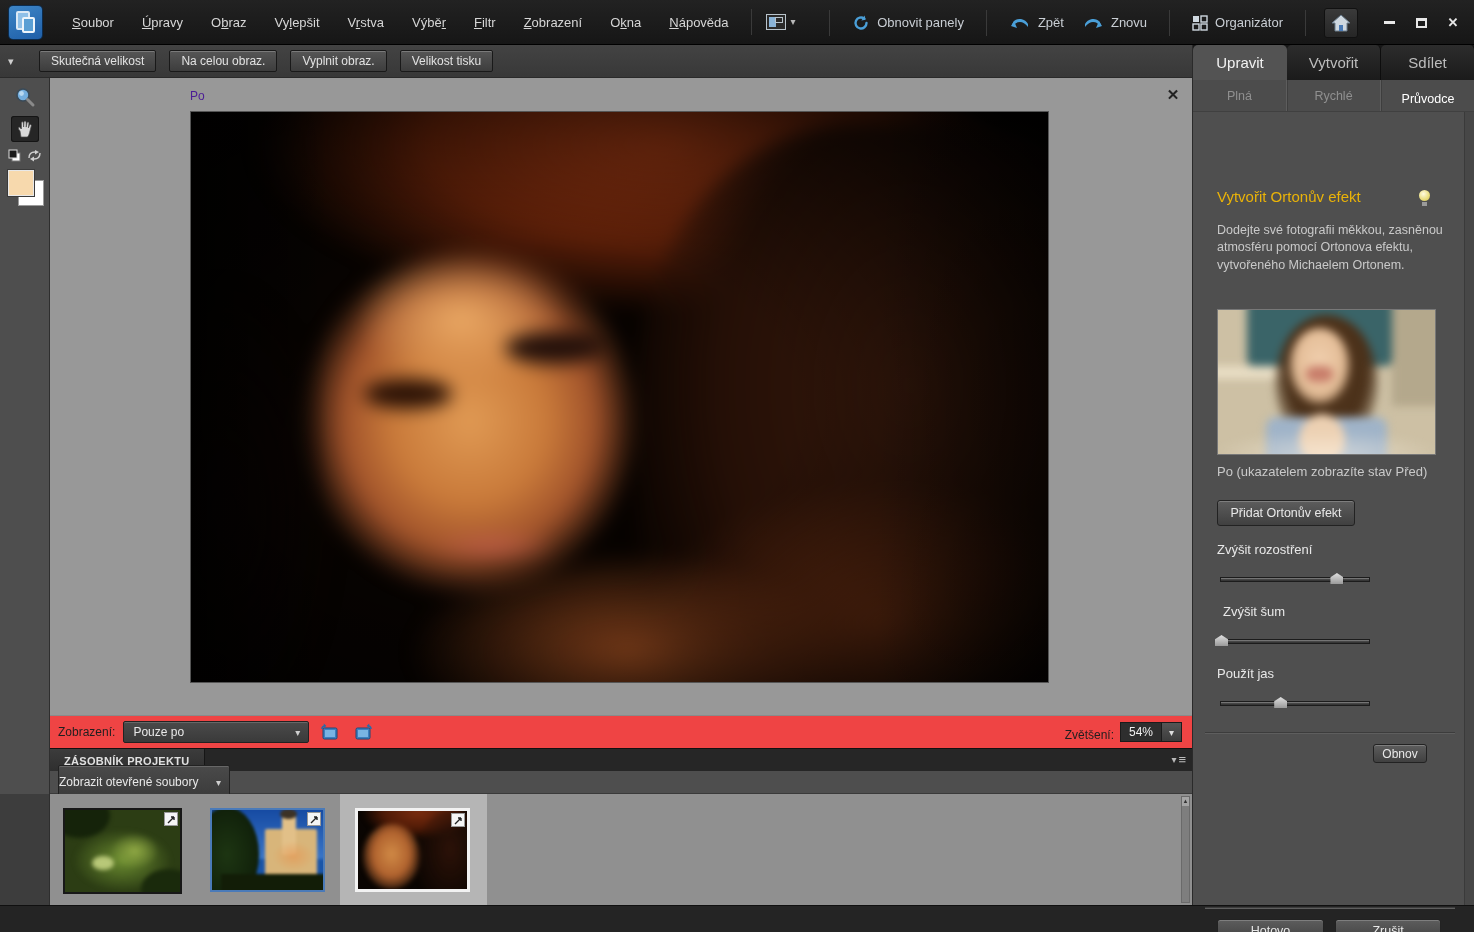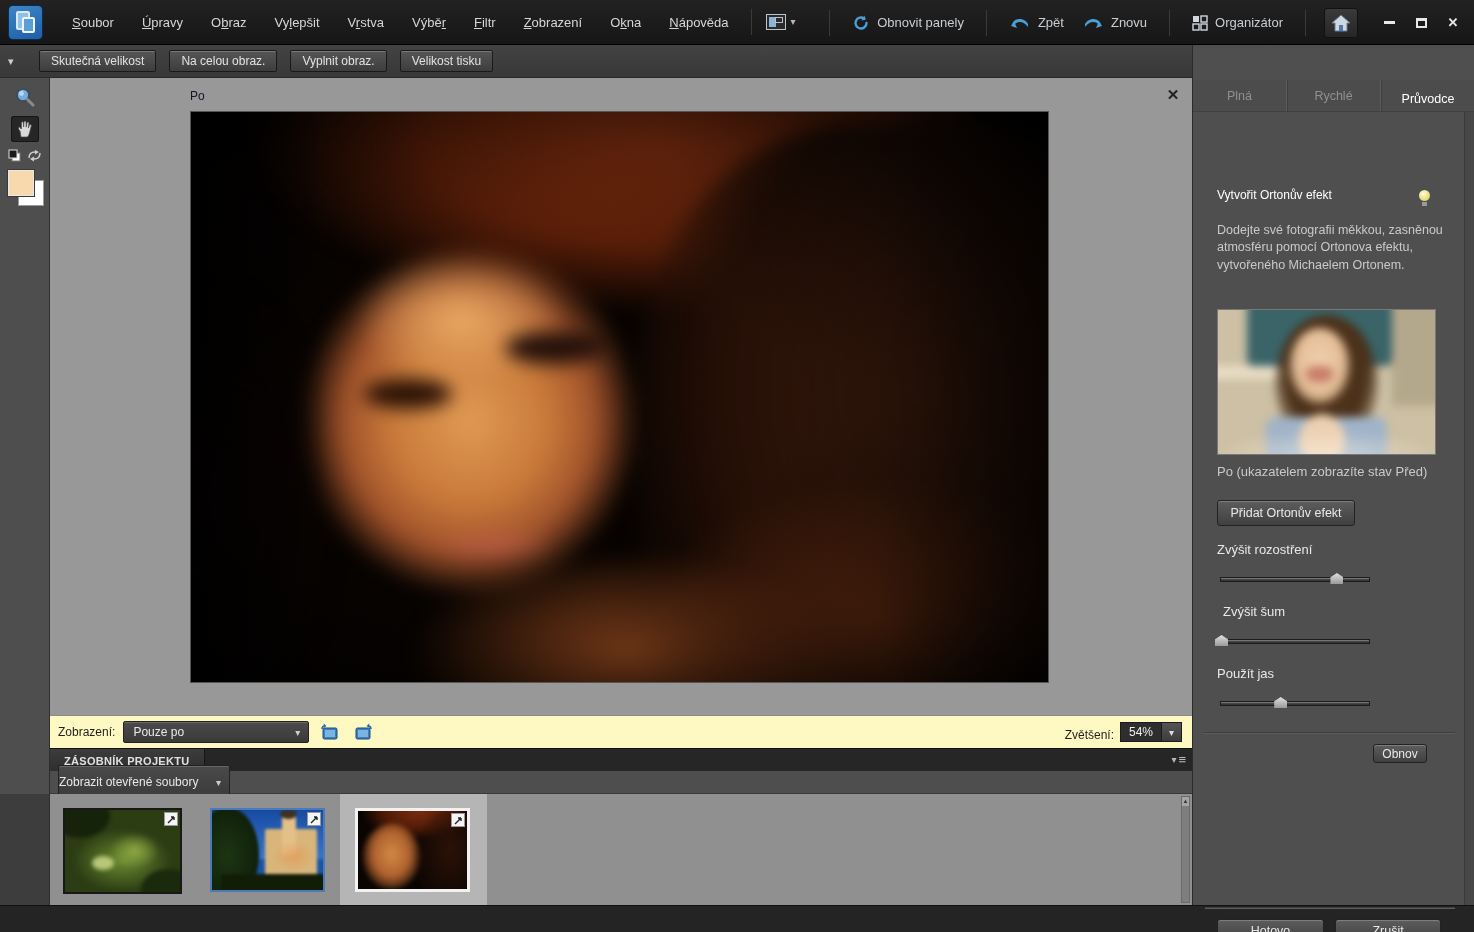--- a/index.html
+++ b/index.html
@@ -39,33 +39,33 @@
   .toolstrip { left:0; top:78px; width:50px; height:716px; background:#4e4e4e; border-right:1px solid #2e2e2e; }
   .tool { width:28px; height:26px; margin:6px auto 0; display:flex; align-items:center; justify-content:center; border-radius:3px; }
   .tool.sel { background:#262626; box-shadow:inset 0 0 0 1px #151515; }
   .minirow { display:flex; justify-content:center; gap:6px; margin-top:7px; align-items:center; }
   .swatches { position:relative; width:40px; height:42px; margin:6px auto 0; }
   .sw-bg { position:absolute; left:13px; top:12px; width:26px; height:26px; background:#fff; border:1px solid #9a9a9a; }
   .sw-fg { position:absolute; left:3px; top:2px; width:26px; height:26px; background:#f7d9ad; border:1px solid #e8e8e8; box-shadow:0 0 0 1px #3a3a3a; }
 
   
   .canvas { left:50px; top:78px; width:1142px; height:637px; background:#989898; }
-  .canvas-label { position:absolute; left:140px; top:11px; font-size:12px; color:#0f172a; }
+  .canvas-label { position:absolute; left:140px; top:11px; font-size:12px; color:#4c1d95; }
   .canvas-close { position:absolute; right:10px; top:8px; font-size:15px; font-weight:bold; color:#222; width:18px; text-align:center; }
   .photo-frame { position:absolute; left:140px; top:33px; width:859px; height:572px; border:1px solid #555; background:#070301; overflow:hidden; }
   .blurwrap { position:absolute; inset:-12px; filter:blur(9px); }
   .L { position:absolute; border-radius:50%; }
   .vignette { position:absolute; inset:0;
     background:
       linear-gradient(90deg, rgba(0,0,0,.85), rgba(0,0,0,0) 16%),
       linear-gradient(270deg, rgba(0,0,0,.35), rgba(0,0,0,0) 20%),
       radial-gradient(ellipse 75% 75% at 40% 52%, rgba(0,0,0,0) 40%, rgba(0,0,0,.45) 72%, rgba(0,0,0,.88) 100%); }
 
   
-  .viewbar { left:50px; top:715px; width:1142px; height:33px; background:#fef9c3; border-top:1px solid #8a8a8a; display:flex; align-items:center; }
+  .viewbar { left:50px; top:715px; width:1142px; height:33px; background:#ef4444; border-top:1px solid #8a8a8a; display:flex; align-items:center; }
   .vb-label { color:#1f1f1f; font-size:12px; margin-left:8px; }
   .dd { height:22px; background:linear-gradient(180deg,#4a4a4a,#3a3a3a); border:1px solid #222; box-shadow:inset 0 1px 0 #676767; color:#e8e8e8; font-size:12px; display:flex; align-items:center; border-radius:2px; }
   .view-dd { width:186px; margin-left:8px; padding-left:9px; position:relative; }
   .dd .dd-caret { position:absolute; right:8px; color:#cfcfcf; font-size:10px; }
   .rot-btn { width:24px; height:22px; margin-left:9px; display:flex; align-items:center; justify-content:center; }
   .vb-right { position:absolute; right:10px; display:flex; align-items:flex-end; }
   .zoom-box { width:42px; height:20px; background:#2e2e2e; border:1px solid #1b1b1b; color:#f0f0f0; font-size:12px; display:flex; align-items:center; justify-content:center; }
   .zoom-caret { width:20px; height:20px; background:linear-gradient(180deg,#555,#3c3c3c); border:1px solid #1b1b1b; border-left:none; color:#ddd; font-size:10px; display:flex; align-items:center; justify-content:center; }
 
   
@@ -87,21 +87,21 @@
   
   .panel { left:1192px; top:45px; width:282px; height:860px; background:#4f4f4f; border-left:1px solid #2a2a2a; }
   .tabsrow { position:absolute; left:0; top:0; width:282px; height:35px; background:#181818; display:flex; }
   .tab { width:94px; height:35px; display:flex; align-items:center; justify-content:center; font-size:15px; color:#bdbdbd; background:linear-gradient(180deg,#2c2c2c,#1b1b1b); border-right:1px solid #0d0d0d; border-radius:5px 5px 0 0; }
   .tab.active { background:#535353; color:#f2f2f2; border-right:none; }
   .subtabs { position:absolute; left:0; top:35px; width:282px; height:32px; background:#4c4c4c; border-bottom:1px solid #404040; display:flex; }
   .subtab { width:94px; display:flex; align-items:center; justify-content:center; font-size:12.5px; color:#909090; border-right:1px solid #5d5d5d; box-shadow:1px 0 0 #3e3e3e; }
   .subtab:last-child { border-right:none; box-shadow:none;margin-top:7px; }
   .subtab.active { color:#ffffff; }
   .pcontent { position:absolute; left:0; top:67px; width:272px; height:793px; }
-  .ptitle { position:absolute; left:24px; top:76px; width:210px; font-size:12px; color:#ffffff; }
+  .ptitle { position:absolute; left:24px; top:76px; width:210px; font-size:15px; color:#eab308; }
   .bulb { position:absolute; right:34px; top:78px; width:13px; height:17px; }
   .bulb .glass { width:11px; height:11px; border-radius:50%; background:radial-gradient(circle at 40% 35%, #fffbe0, #e8dc7a 60%, #c9b94e); margin:0 auto; }
   .bulb .base { width:5px; height:4px; background:#9a9a9a; margin:1px auto 0; }
   .pdesc { position:absolute; left:24px; top:110px; width:226px; font-size:12.5px; line-height:1.38; color:#c9c9c9; }
   .example { position:absolute; left:24px; top:197px; width:219px; height:146px; border:1px solid #787878; background:#cdc0a4; overflow:hidden; }
   .example .blurwrap { filter:blur(4px); inset:-8px; }
   .pcaption { position:absolute; left:24px; top:352px; width:240px; font-size:13px; color:#c9c9c9; }
   .pbtn { background:linear-gradient(180deg,#5d5d5d,#404040); border:1px solid #222; box-shadow:inset 0 1px 0 #7e7e7e; border-radius:3px; color:#e8e8e8; font-size:12.5px; display:flex; align-items:center; justify-content:center; }
   .addbtn { position:absolute; left:24px; top:388px; width:138px; height:26px; }
   .sliderlabel { position:absolute; left:24px; font-size:13px; color:#e8e8e8; }
@@ -353,20 +353,25 @@
           </svg>
       </div>
     </div>
 
     <div class="binscroll"></div>
   </div>
   <div class="abs toolcorner"></div>
   <div class="abs bottomstrip"></div>
 
   <aside class="abs panel">
+    <div class="tabsrow">
+      <div class="tab active">Upravit</div>
+      <div class="tab">Vytvořit</div>
+      <div class="tab">Sdílet</div>
+    </div>
     <div class="subtabs">
       <div class="subtab">Plná</div>
       <div class="subtab">Rychlé</div>
       <div class="subtab active">Průvodce</div>
     </div>
 
     <div class="pcontent">
       <div class="ptitle">Vytvořit Ortonův efekt</div>
       <div class="bulb">
           <div class="glass"></div>

